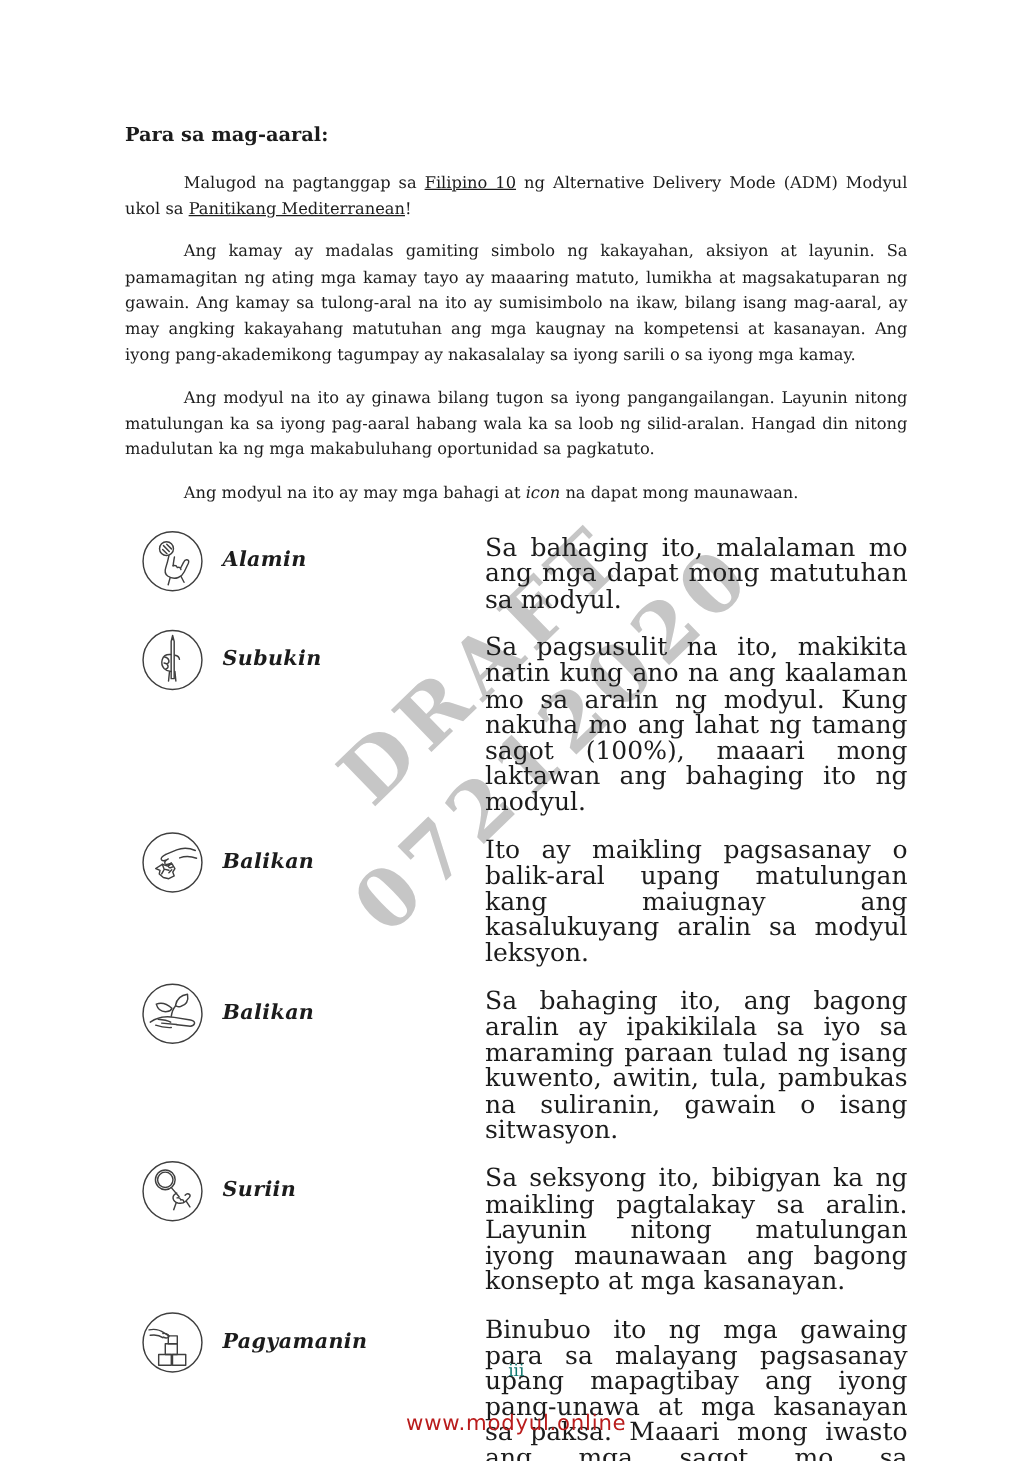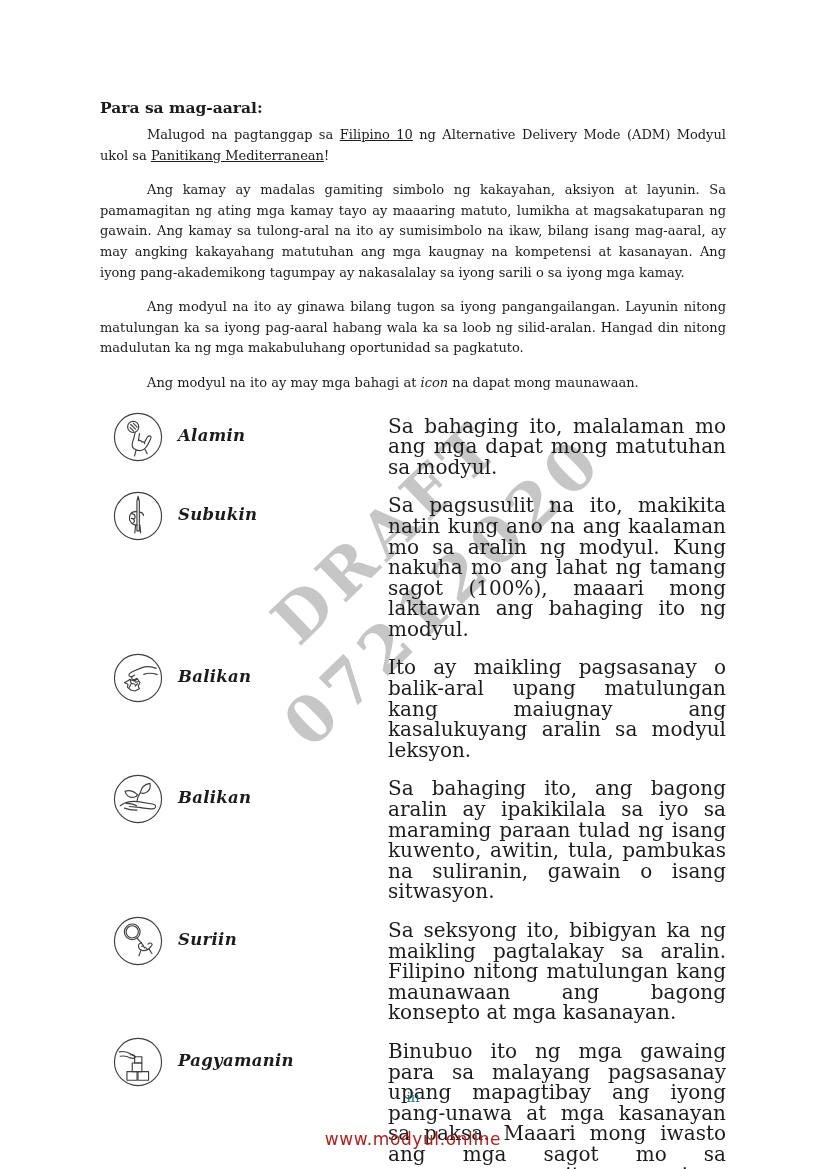--- a/index.html
+++ b/index.html
@@ -27,21 +27,21 @@
   .watermark .wm-line {
     font-size:64px; line-height:82px; letter-spacing:7px;
     font-family:"DejaVu Serif", serif;
   }
   .content {
     position:absolute; left:0; top:0; right:0;
     padding:98px 100px 0 100px;
     z-index:1;
   }
   .heading {
-    font-size:15.5px; font-weight:bold; margin:0 0 8px 0;
+    font-size:15.5px; font-weight:bold; margin:0 0 20px 0;
   }
   p.body {
     font-size:13px; line-height:20.6px;
     text-align:justify; text-indent:47px;
     margin:0 0 14px 0;
   }
   p.body.last-intro { margin-bottom:17px; }
   .u { text-decoration:underline; }
   .it { font-style:italic; }
 
@@ -164,21 +164,21 @@
             <circle class="sketch" cx="26" cy="26" r="24.5"></circle>
             <circle class="sketch" cx="20" cy="16.5" r="8.2"></circle>
             <circle class="sketch" cx="20" cy="16.5" r="6.4"></circle>
             <path class="sketch" d="M25 23 L31.5 30.5"></path>
             <path class="sketch" d="M29.5 27.5 q-3.5 1.5 -3 4.5 q0.5 3 4 3.8 q4 0.8 6.5 -1.5 l3 -3.2 q1.5 -1.8 -0.5 -2.8 q-1.5 -0.7 -3 1"></path>
             <path class="sketch" d="M29.8 31.5 q2.4 -0.6 3 1.5 M32.8 33.2 q2.2 -0.6 2.6 1.4"></path>
             <path class="sketch" d="M29 35.8 l-2 5.5 M37.5 34.5 l3 4.5"></path>
           </svg>
         </div>
         <div class="label-cell">Suriin</div>
-        <div class="desc-cell">Sa seksyong ito, bibigyan ka ng maikling pagtalakay sa aralin. Filipino nitong matulungan kang maunawaan ang bagong konsepto at mga kasanayan.</div>
+        <div class="desc-cell">Sa seksyong ito, bibigyan ka ng maikling pagtalakay sa aralin. Layunin nitong matulungan iyong maunawaan ang bagong konsepto at mga kasanayan.</div>
       </div>
 
       <div class="row">
         <div class="icon-cell">
           <svg width="50" height="52" viewBox="0 0 52 52">
             <circle class="sketch" cx="26" cy="26" r="24.5"></circle>
             <rect class="sketch" x="14.5" y="36" width="10.5" height="9"></rect>
             <rect class="sketch" x="26" y="36" width="11" height="9"></rect>
             <rect class="sketch" x="20" y="27" width="10" height="9"></rect>
             <rect class="sketch" x="22.5" y="20.5" width="7.5" height="6.5"></rect>

